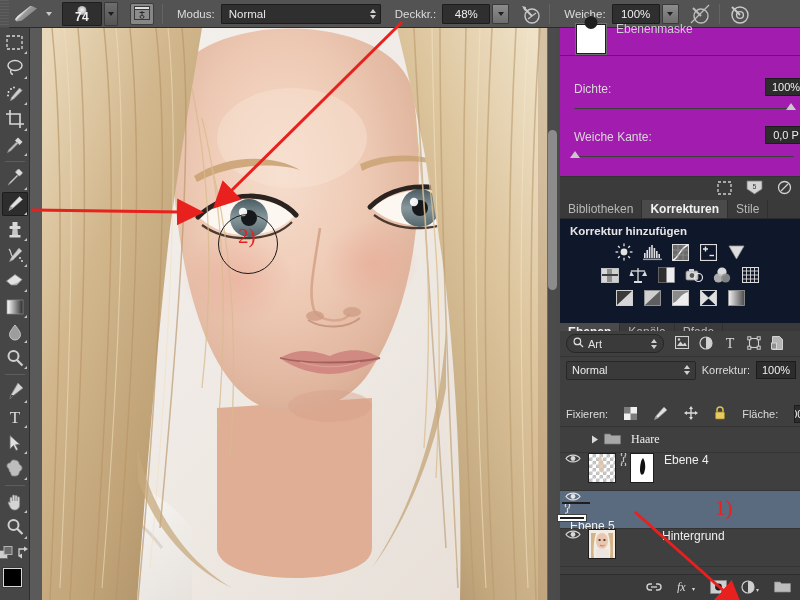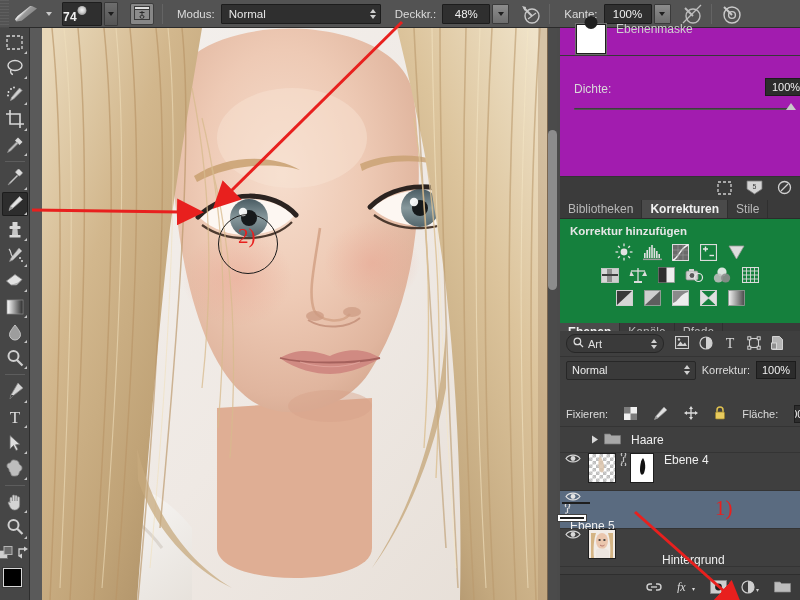--- a/index.html
+++ b/index.html
@@ -42,21 +42,21 @@
   .brush-size-box {
     width: 40px; height: 24px; background: #2f2f2f; border: 1px solid #1e1e1e;
     margin-left: 10px; position: relative; border-radius: 1px;
   }
   .brush-size-dot {
     position:absolute; left:50%; top:3px; transform:translateX(-50%);
     width: 9px; height: 9px; border-radius: 50%;
     background: radial-gradient(circle at 50% 45%, #f2f2f2 0%, #cfcfcf 40%, #6a6a6a 100%);
   }
   .brush-size-num {
-    position:absolute; left:0; right:0; bottom:1px; text-align:left;
+    position:absolute; left:0; right:0; bottom:1px; text-align:center;
     font-size: 12px; font-weight: bold; color: #f0f0f0; letter-spacing:.3px;
   }
   .spin {
     width: 14px; height: 24px; background: linear-gradient(to bottom,#6d6d6d,#555);
     border: 1px solid #3a3a3a; margin-left: 2px; position: relative; border-radius:1px;
   }
   .spin:after {
     content:''; position:absolute; left:50%; top:50%; transform:translate(-50%,-50%);
     width:0;height:0;border-left:3px solid transparent;border-right:3px solid transparent;
     border-top:4px solid #1c1c1c;
@@ -177,21 +177,21 @@
     border-left:5px solid transparent;border-right:5px solid transparent;border-bottom:7px solid #c9c9c9;}
   .props-foot { position:absolute; left:0; right:0; bottom:0; height:24px; background:#3b3b3b;
     border-top:1px solid #333; display:flex; align-items:center; justify-content:flex-end; gap:14px; padding-right:8px;}
 
   .tabstrip { height:19px; background:#3a3a3a; display:flex; align-items:stretch; border-bottom:1px solid #2b2b2b;}
   .tab { padding: 0 8px; display:flex; align-items:center; font-size:12px; color:#b9b9b9; background:#3a3a3a;
          border-right:1px solid #2f2f2f; }
   .tab.active { background:#4a4a4a; color:#f2f2f2; font-weight:bold; }
   .tabfill { flex:1; background:#3a3a3a; }
 
-  .corr { height:104px; background:#15803d; position:relative;}
+  .corr { height:104px; background:#0f172a; position:relative;}
   .corr-title { position:absolute; left:10px; top:6px; font-size:11.5px; font-weight:bold; color:#e6e6e6;}
   .corr-rows { position:absolute; left:0; right:0; top:24px; }
   .crow { display:flex; justify-content:center; gap:9px; margin-bottom:5px;}
   .cico { width:19px; height:18px; display:flex; align-items:center; justify-content:center;}
 
   .layers { position:absolute; left:0; right:0; top:303px; bottom:0; background:#3f3f3f;}
   .lfilter { height:26px; display:flex; align-items:center; padding:0 6px; gap:0; border-bottom:1px solid #343434;}
   .lfilter .sel {
     width:98px;height:19px;background:#3a3a3a;border:1px solid #272727;border-radius:9px;
     display:flex;align-items:center;padding:0 6px;font-size:11px;color:#e0e0e0;gap:4px;
@@ -218,21 +218,21 @@
   .checker {
     background-image:
       linear-gradient(45deg,#bfbfbf 25%, transparent 25%, transparent 75%, #bfbfbf 75%),
       linear-gradient(45deg,#bfbfbf 25%, transparent 25%, transparent 75%, #bfbfbf 75%);
     background-size: 7px 7px; background-position: 0 0, 3.5px 3.5px; background-color:#fff;
   }
   .linkico { width:14px; display:flex; align-items:center; justify-content:center;}
   .lmask { width:24px; height:30px; border:1px solid #1e1e1e; background:#fff; position:relative; overflow:hidden;}
   .lmask.active { box-shadow: 0 0 0 2px #fff, 0 0 0 3px #3f3f3f;}
   .lname { margin-left:10px; font-size:12px; color:#efefef;}
-  .folder-row { height:26px; display:flex; align-items:center; background:#3f3f3f; border-bottom:1px solid #343434;}
+  .folder-row { height:26px; display:flex; align-items:center; background:#3f3f3f; border-bottom:1px solid #343434;font-family:Liberation Serif, serif;}
   .lbottom { position:absolute; left:0; right:0; bottom:0; height:26px; background:#3b3b3b;
              border-top:1px solid #2e2e2e; display:flex; align-items:center; justify-content:flex-end;
              gap:14px; padding-right:9px; }
 
   .arrow { position:absolute; pointer-events:none; }
 </style>
 </head>
 <body>
 
 <div id="app">
@@ -278,21 +278,21 @@
       <svg width="22" height="22" viewBox="0 0 22 22">
         <circle cx="13" cy="13" r="7" fill="none" stroke="#c9c9c9" stroke-width="1.4"></circle>
         <path d="M13 13 L5 5" stroke="#c9c9c9" stroke-width="2"></path>
         <path d="M3 3 L7 4 L6 8 Z" fill="#c9c9c9"></path>
         <path d="M9 16 L17 10" stroke="#c9c9c9" stroke-width="1.1"></path>
       </svg>
     </div>
 
     <div class="ob-sep"></div>
 
-    <div class="ob-label">Kante:</div>
+    <div class="ob-label">Weiche:</div>
     <div class="ob-field" style="width:48px;">100%</div>
     <div class="ob-drop"></div>
 
     <div class="airbrush-ico">
       <svg width="22" height="22" viewBox="0 0 22 22">
         <circle cx="12" cy="13" r="7" fill="none" stroke="#bdbdbd" stroke-width="1.4"></circle>
         <path d="M12 13 L4 5" stroke="#bdbdbd" stroke-width="2"></path>
         <path d="M2 20 L20 2" stroke="#bdbdbd" stroke-width="1.3"></path>
       </svg>
     </div>
@@ -647,20 +647,26 @@
         <div class="props-title">Ebenenmaske</div>
       </div>
 
       <div class="prow" style="margin-top:14px;">
         <span class="lab">Dichte:</span>
         <span class="val">100%</span>
         <span class="slider-line"></span>
         <span class="slider-knob" style="right:4px;"></span>
       </div>
 
+      <div class="prow">
+        <span class="lab">Weiche Kante:</span>
+        <span class="val">0,0 P</span>
+        <span class="slider-line"></span>
+        <span class="slider-knob" style="left:10px;"></span>
+      </div>
 
       <div class="props-foot">
         <span>
           <svg width="15" height="14" viewBox="0 0 15 14">
               <rect x="1" y="1" width="13" height="12" fill="none" stroke="#d0d0d0" stroke-width="1.3" stroke-dasharray="3 2"></rect>
             </svg>
         </span>
         <span>
           <svg width="17" height="15" viewBox="0 0 17 15">
             <path d="M1 1 L16 1 L16 9 L8.5 14 L1 9 Z" fill="#d4d4d4" stroke="#777" stroke-width="0.8"></path>
@@ -1015,21 +1021,21 @@
             <rect width="26" height="28" fill="#f2ece6"></rect>
             <path d="M7 3 C5 9, 4 18, 5 28 L2 28 L2 3 Z" fill="#d4b484"></path>
             <path d="M19 3 C21 9, 22 18, 21 28 L24 28 L24 3 Z" fill="#d4b484"></path>
             <ellipse cx="13" cy="11" rx="6" ry="8" fill="#eac6ad"></ellipse>
             <ellipse cx="10.6" cy="10" rx="1.2" ry="1" fill="#3d3d3d"></ellipse>
             <ellipse cx="15.4" cy="10" rx="1.2" ry="1" fill="#3d3d3d"></ellipse>
             <path d="M11 15 C12.5 16.3, 14 16.3, 15.5 15" stroke="#b5756c" stroke-width="1" fill="none"></path>
             <path d="M7 20 C10 18, 17 18, 20 21 L20 28 L7 28 Z" fill="#ece5df"></path>
           </svg>
         </span>
-        <span class="lname" style="margin-left:46px;margin-top:24px;">Hintergrund</span>
+        <span class="lname" style="margin-left:46px;">Hintergrund</span>
       </div>
 
       <div class="lbottom">
         <span>
           <svg width="16" height="10" viewBox="0 0 16 10">
             <path d="M6 2 L4 2 A3 3 0 0 0 4 8 L6 8" fill="none" stroke="#cfcfcf" stroke-width="1.4"></path>
             <path d="M10 2 L12 2 A3 3 0 0 1 12 8 L10 8" fill="none" stroke="#cfcfcf" stroke-width="1.4"></path>
             <path d="M5 5 L11 5" stroke="#cfcfcf" stroke-width="1.4"></path>
           </svg>
         </span>

